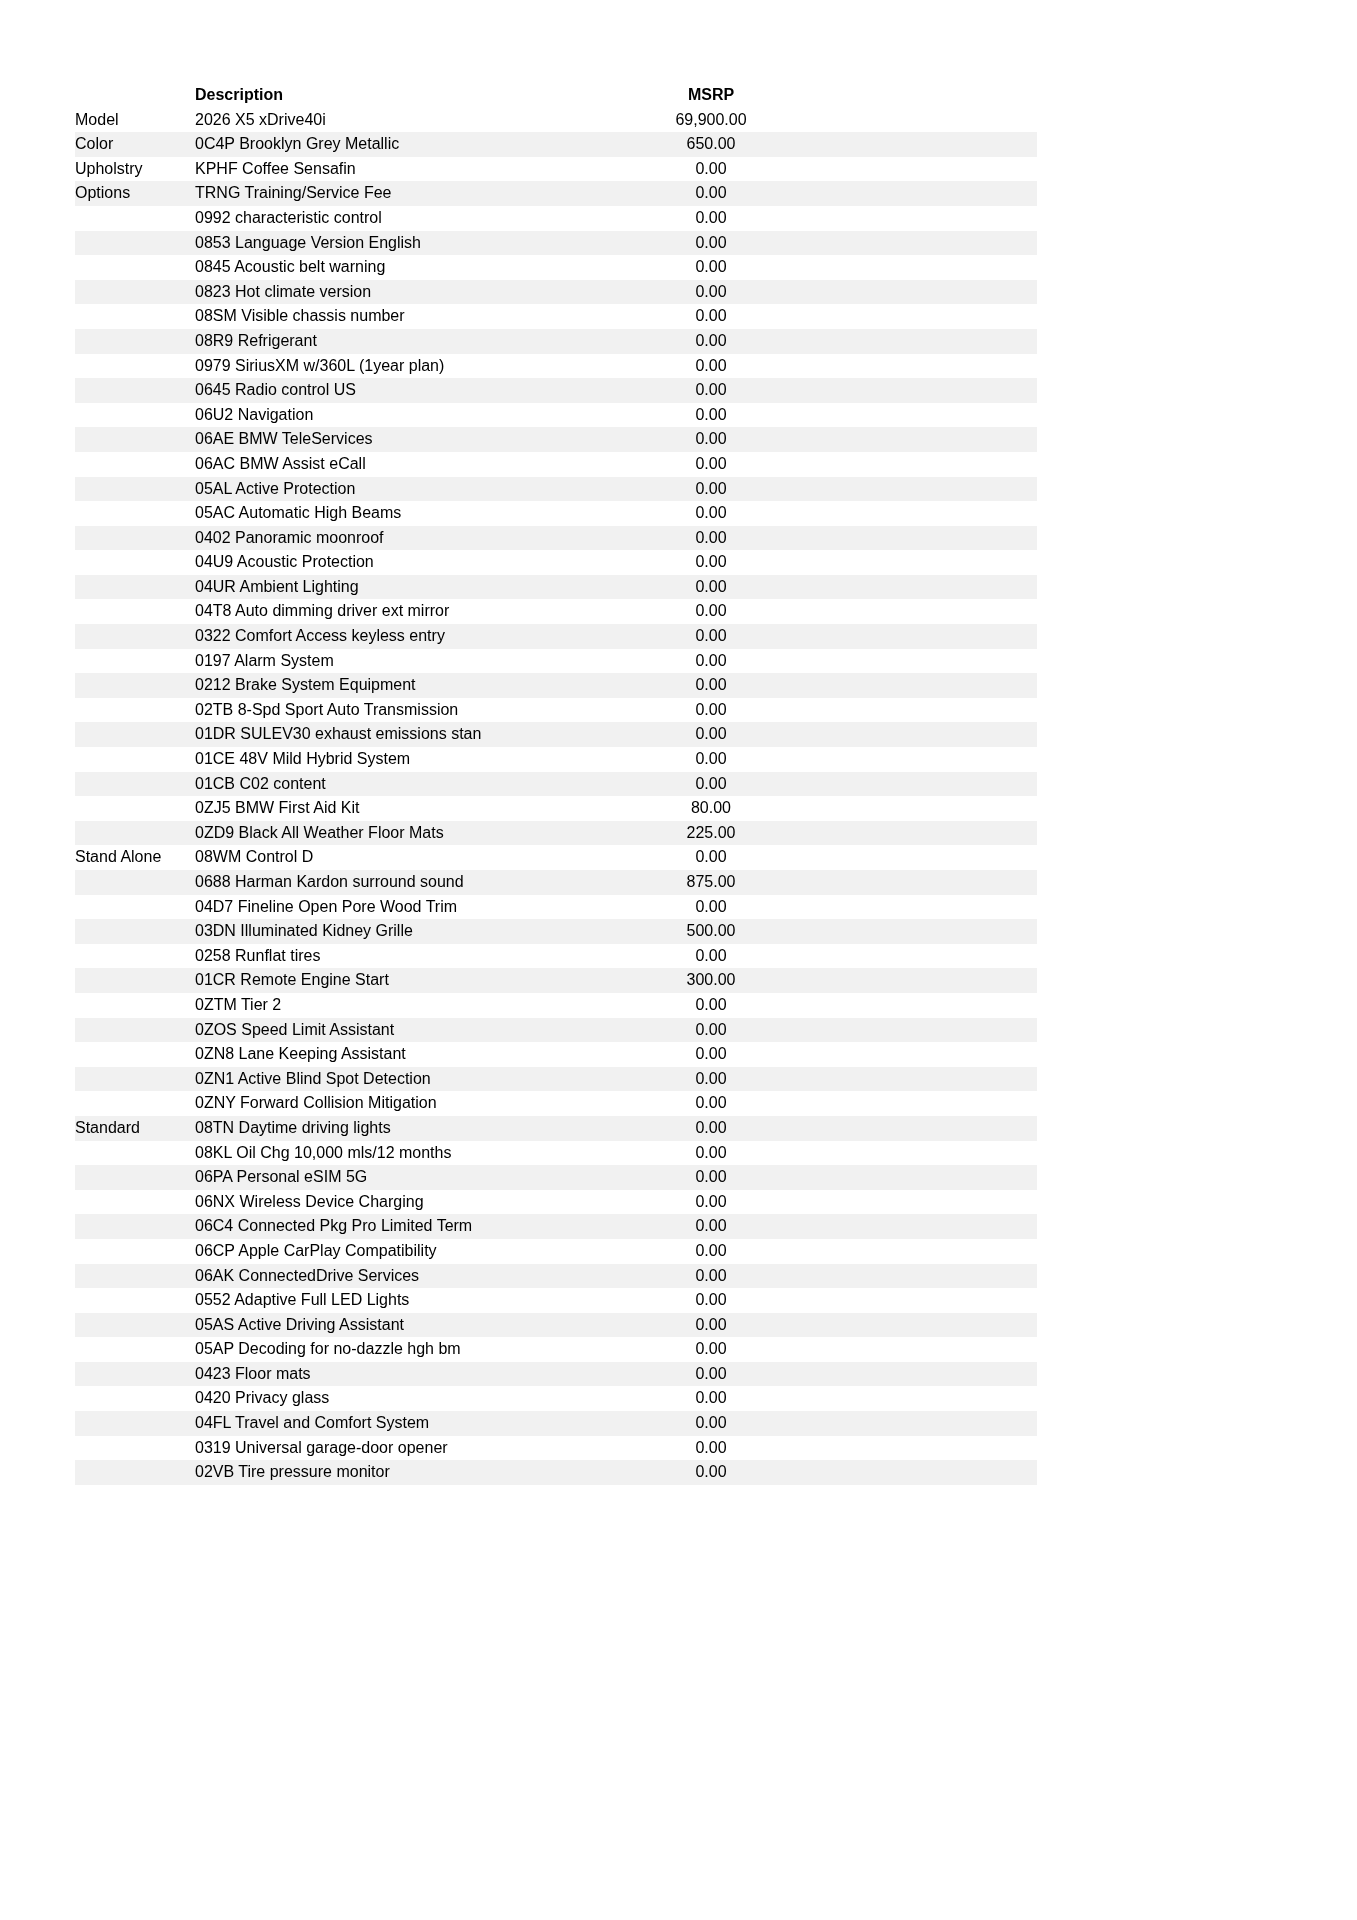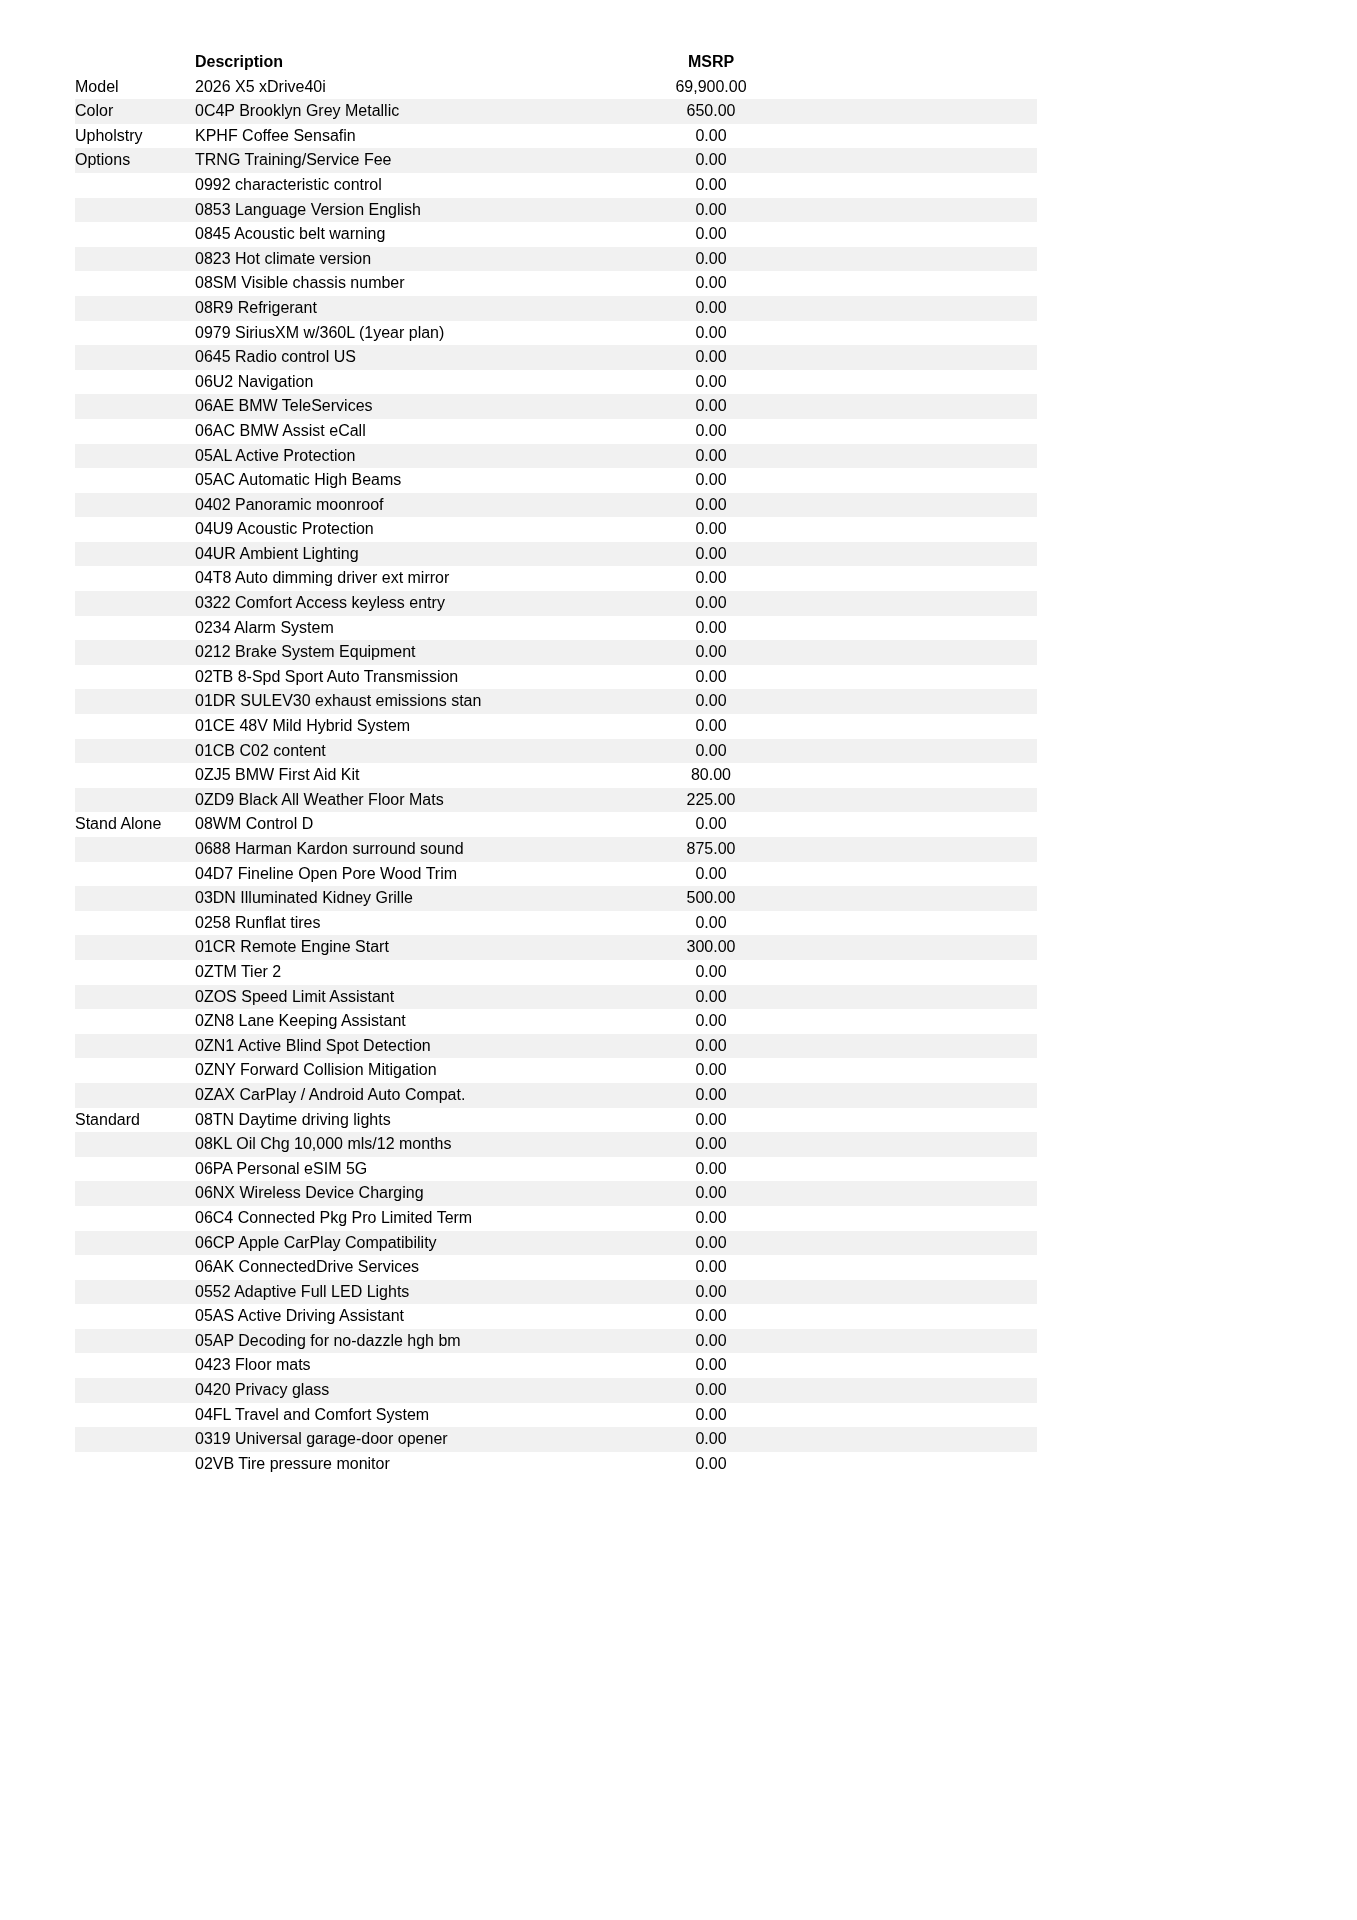--- a/index.html
+++ b/index.html
@@ -17,20 +17,21 @@
   }
   .sheet {
     position: absolute;
     top: 50px;
     left: 75px;
   }
   table {
     border-collapse: collapse;
     table-layout: fixed;
     width: 962px;
+    margin-top: 33px;
   }
   col.cat  { width: 120px; }
   col.desc { width: 430px; }
   col.msrp { width: 172px; }
   col.fill { width: 240px; }
   th, td {
     font-size: 16px;
     line-height: 24.6px;
     height: 24.6px;
     padding: 0;
@@ -198,21 +199,21 @@
           <td></td>
         </tr>
         <tr>
           <td></td>
           <td>0322 Comfort Access keyless entry</td>
           <td class="msrp">0.00</td>
           <td></td>
         </tr>
         <tr>
           <td></td>
-          <td>0234 Alarm System</td>
+          <td>0197 Alarm System</td>
           <td class="msrp">0.00</td>
           <td></td>
         </tr>
         <tr>
           <td></td>
           <td>0212 Brake System Equipment</td>
           <td class="msrp">0.00</td>
           <td></td>
         </tr>
         <tr>
@@ -307,26 +308,20 @@
         </tr>
         <tr>
           <td></td>
           <td>0ZN1 Active Blind Spot Detection</td>
           <td class="msrp">0.00</td>
           <td></td>
         </tr>
         <tr>
           <td></td>
           <td>0ZNY Forward Collision Mitigation</td>
-          <td class="msrp">0.00</td>
-          <td></td>
-        </tr>
-        <tr>
-          <td></td>
-          <td>0ZAX CarPlay / Android Auto Compat.</td>
           <td class="msrp">0.00</td>
           <td></td>
         </tr>
         <tr>
           <td>Standard</td>
           <td>08TN Daytime driving lights</td>
           <td class="msrp">0.00</td>
           <td></td>
         </tr>
         <tr>

